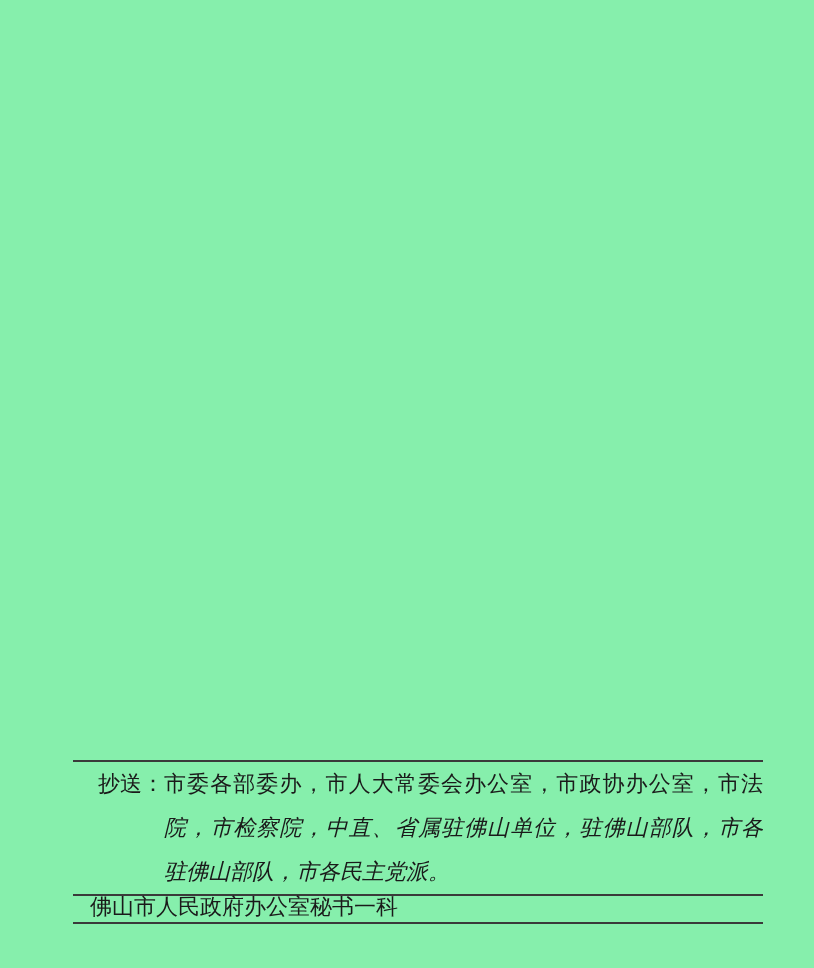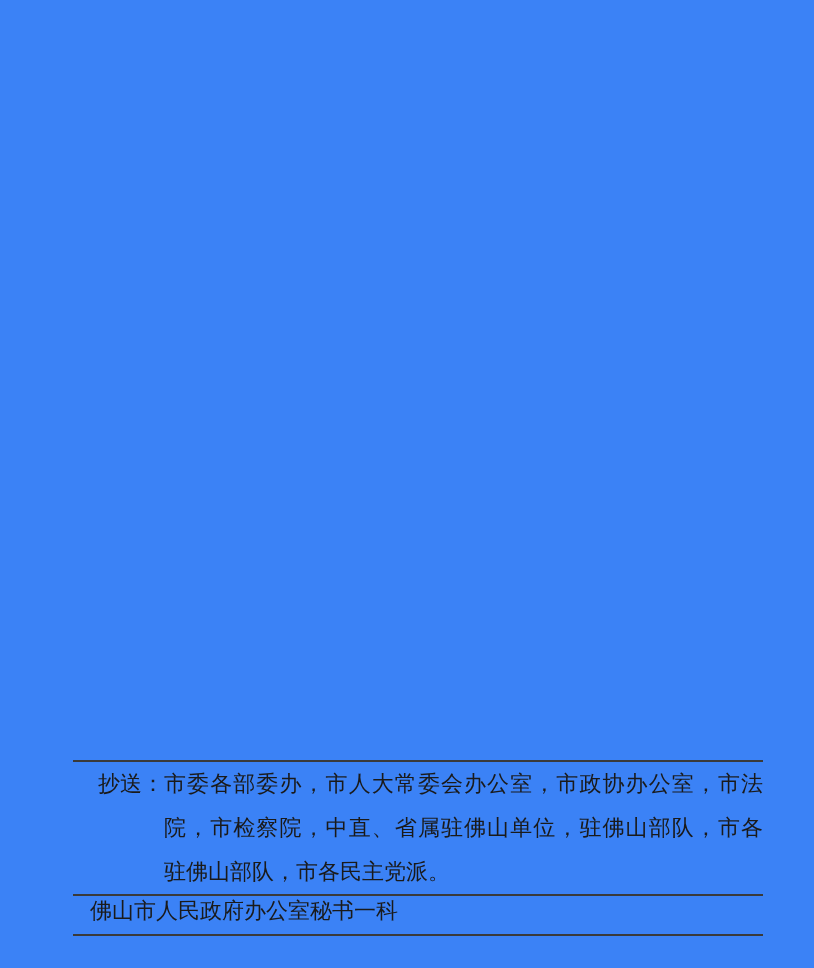--- a/index.html
+++ b/index.html
@@ -4,21 +4,21 @@
 <style>
   html, body {
     margin: 0;
     padding: 0;
     background: #ffffff;
   }
   .page {
     position: relative;
     width: 814px;
     height: 968px;
-    background: #3b82f6;
+    background: #86efac;
     font-family: "Liberation Serif", "DejaVu Serif", serif;
     color: #1a1a1a;
     overflow: hidden;
   }
   .cc-footer-block {
     position: absolute;
     left: 73px;
     top: 760px;
     width: 690px;
   }
@@ -50,25 +50,26 @@
   .cc-line.flexfill {
     flex: 1 1 auto;
   }
   .cc-line.justified {
     text-align: justify;
     text-align-last: justify;
     text-justify: inter-character;
   }
   .cc-line.cont {
     margin-left: 66px;
+    font-style: italic;
   }
   .footer-row {
-    height: 38px;
+    height: 26px;
     display: flex;
-    align-items: flex-start;
+    align-items: flex-end;
     justify-content: space-between;
     padding-left: 17px;
     font-size: 22px;
   }
   .footer-issuer {
     white-space: nowrap;
   }
   .footer-date {
     white-space: nowrap;
     text-align: right;

